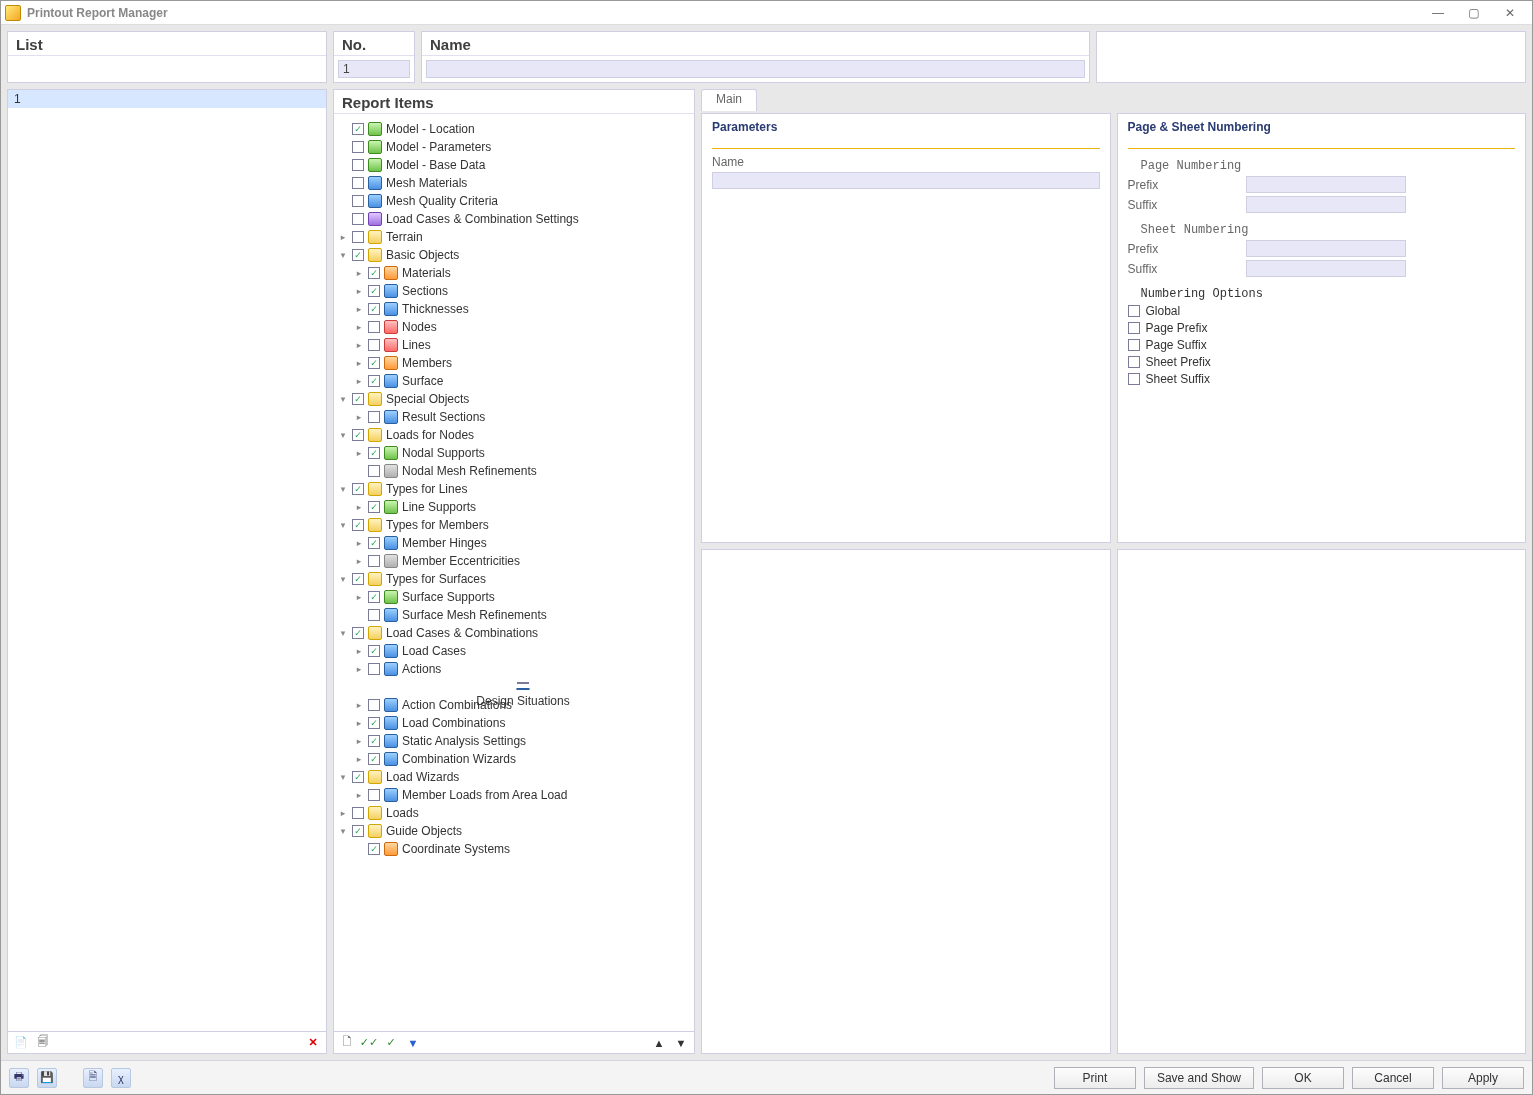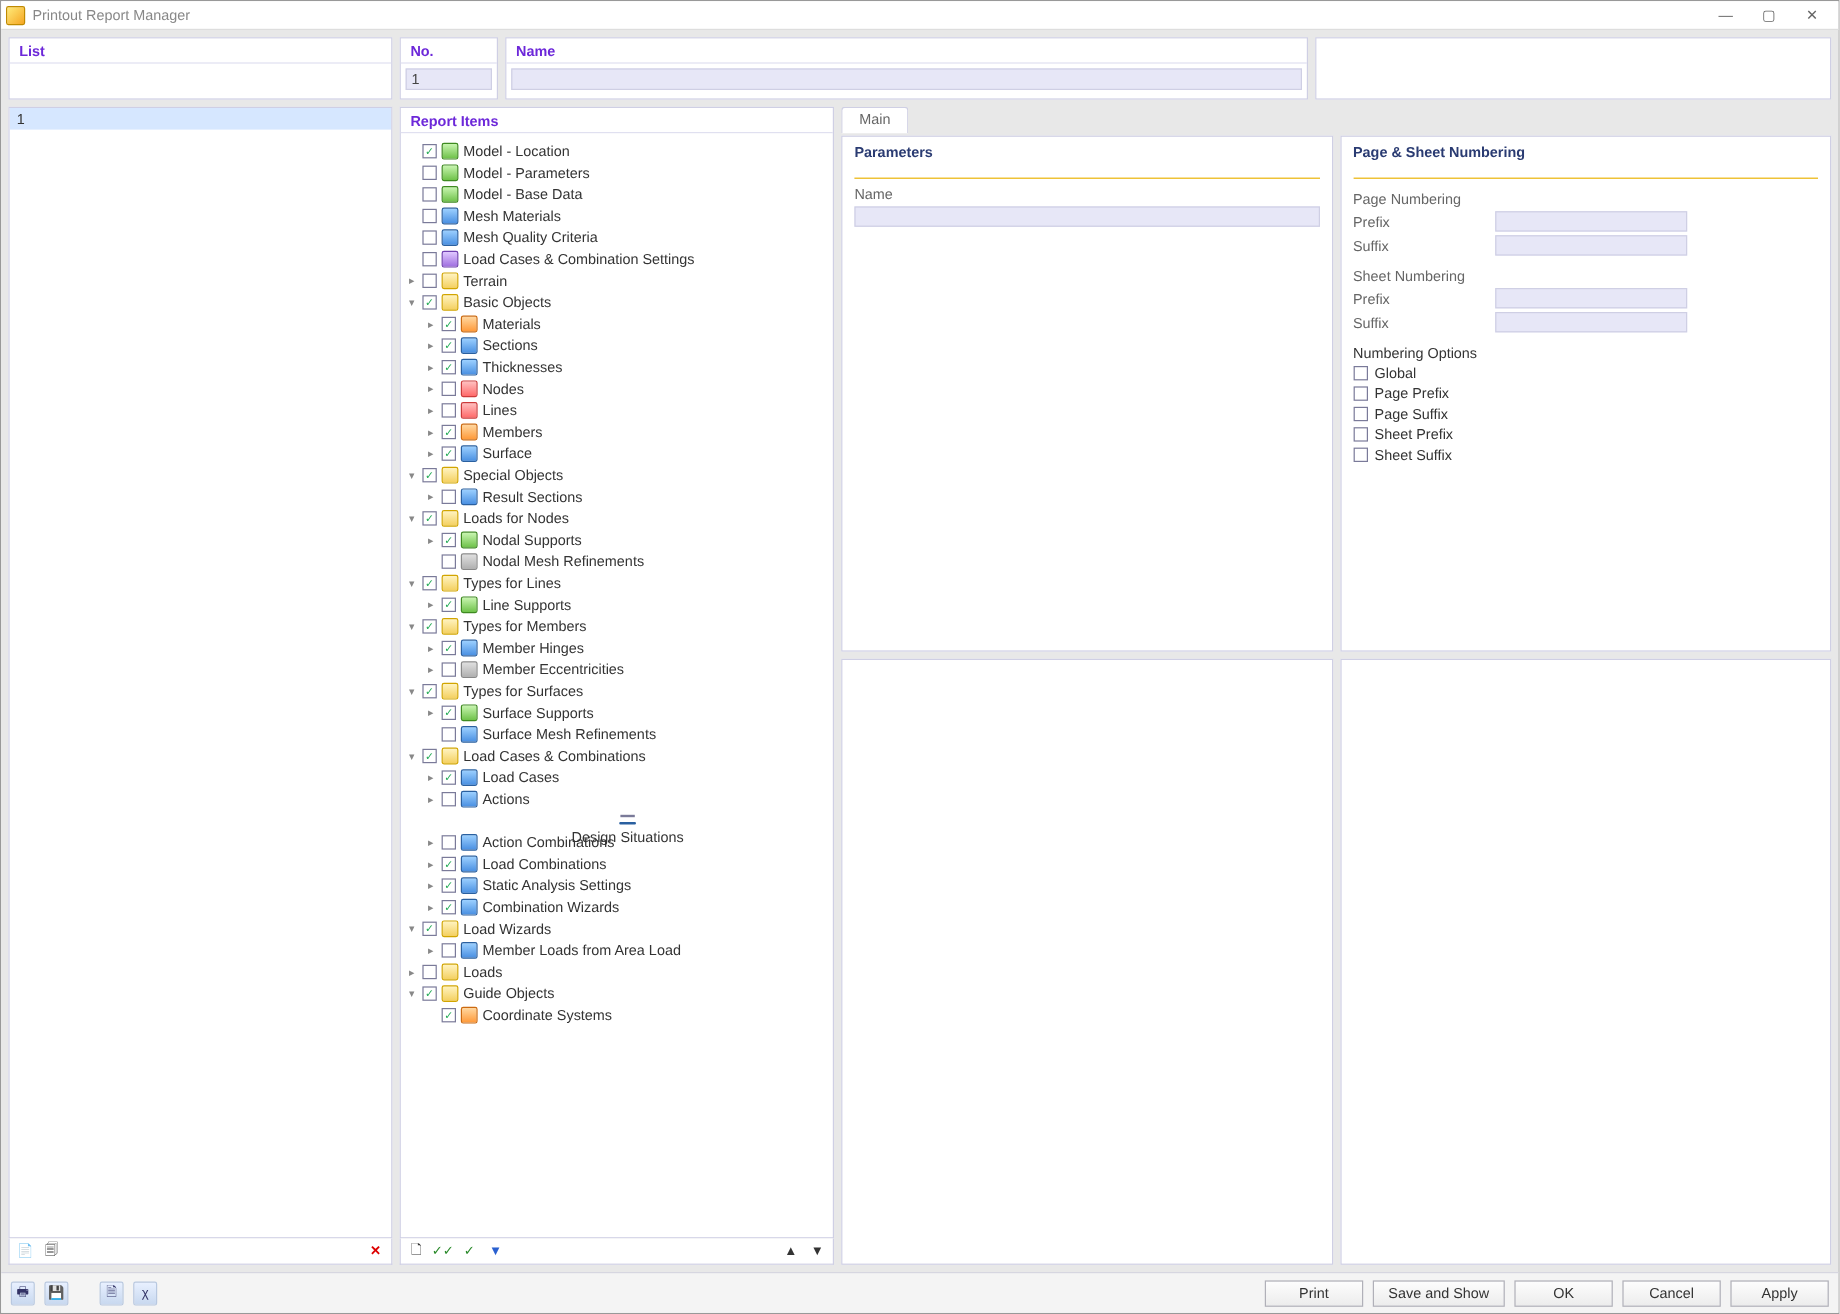--- a/index.html
+++ b/index.html
@@ -2,27 +2,27 @@
 <html><head>
 <meta charset="utf-8">
 <style>
   * { box-sizing: border-box; font-family: "Segoe UI", Tahoma, sans-serif; }
   body { margin: 0; background: #f0f0f0; font-size: 12px; color: #333; }
   .window { width: 1533px; height: 1095px; background: #fff; display: flex; flex-direction: column; border: 1px solid #999; }
 
   
   .titlebar { height: 24px; background: #fff; display: flex; align-items: center; padding: 0 4px; color: #888; border-bottom: 1px solid #ddd; }
   .titlebar .app-icon { width: 16px; height: 16px; background: linear-gradient(135deg,#ffeb7a,#f5a623); border: 1px solid #c08a00; border-radius: 2px; margin-right: 6px; }
-  .titlebar .title { flex: 1; padding-top: 1px; }
+  .titlebar .title { flex: 1; padding-top: 1px; font-weight: bold; }
   .titlebar .winbtn { width: 36px; height: 22px; display: flex; align-items: center; justify-content: center; color: #666; cursor: default; }
 
   .client { flex: 1; display: flex; flex-direction: column; background: #e8e8e8; padding: 6px; gap: 6px; }
   .row-top { display: flex; gap: 6px; height: 52px; }
   .panel { background: #fff; border: 1px solid #cfcfe4; }
-  .panel-header { font-weight: 600; color: #6d28d9; padding: 4px 8px 2px; font-size: 12px; }
+  .panel-header { font-weight: 600; color: #404040; padding: 4px 8px 2px; font-size: 15px; }
   .panel .hline { height: 1px; background: #e0e0f0; margin: 0 0 4px 0; }
   .input-like { background: #e7e7f7; border: 1px solid #cfcfe4; height: 18px; padding: 1px 4px; color: #444; display: flex; align-items: center; }
 
   
   #list-panel { width: 320px; display: flex; flex-direction: column; }
   #no-panel { width: 82px; display: flex; flex-direction: column; }
   #name-panel { flex: 1; display: flex; flex-direction: column; }
   #top-spacer { width: 430px; display: flex; flex-direction: column; }
 
   .row-mid { flex: 1; display: flex; gap: 6px; min-height: 0; }
@@ -57,21 +57,21 @@
   
   #tab-strip { height: 22px; display: flex; }
   #tab-strip .tab { background: #fff; border: 1px solid #cfcfe4; border-bottom: none; padding: 2px 14px; color: #666; font-size: 12px; border-radius: 3px 3px 0 0; }
   #main-panel { flex: 1; display: grid; grid-template-columns: 1fr 1fr; grid-template-rows: 430px 1fr; gap: 6px; background: transparent; border: none; padding: 0; }
   #main-panel .subpanel { background: #fff; border: 1px solid #cfcfe4; padding: 6px 10px; }
   .sub-title { color: #2a3b72; font-weight: 600; font-size: 12px; margin-bottom: 6px; border-bottom: 1px solid #eab308; padding-bottom: 14px; }
   .form-row { display: flex; align-items: center; gap: 8px; margin: 3px 0; }
   .form-row label { width: 110px; color: #666; }
   .form-row .val { flex: 1; background: #e7e7f7; border: 1px solid #cfcfe4; height: 17px; }
   .form-row.short .val { width: 160px; flex: none; }
-  .section-label { color: #666; margin: 10px 0 2px 0; }
+  .section-label { color: #666; margin: 10px 0 2px 13px; font-family: Liberation Mono, monospace; }
   .check-row { display: flex; align-items: center; gap: 6px; margin: 3px 0; color: #333; }
 
   
   .bottom { height: 34px; background: #f4f4f4; border-top: 1px solid #d6d6e0; display: flex; align-items: center; padding: 0 8px; gap: 8px; }
   .bottom .spacer { flex: 1; }
   .btn { min-width: 82px; height: 22px; background: linear-gradient(#fdfdfd,#ececec); border: 1px solid #b0b0b8; display: inline-flex; align-items: center; justify-content: center; padding: 0 12px; cursor: default; }
   .bottom .ticon { width: 20px; height: 20px; border: 1px solid #b8c8e0; border-radius: 2px; background: linear-gradient(#e8f0ff,#c8d8ef); display: flex; align-items: center; justify-content: center; font-size: 11px; color: #336; }
 </style>
 </head>
 <body>

